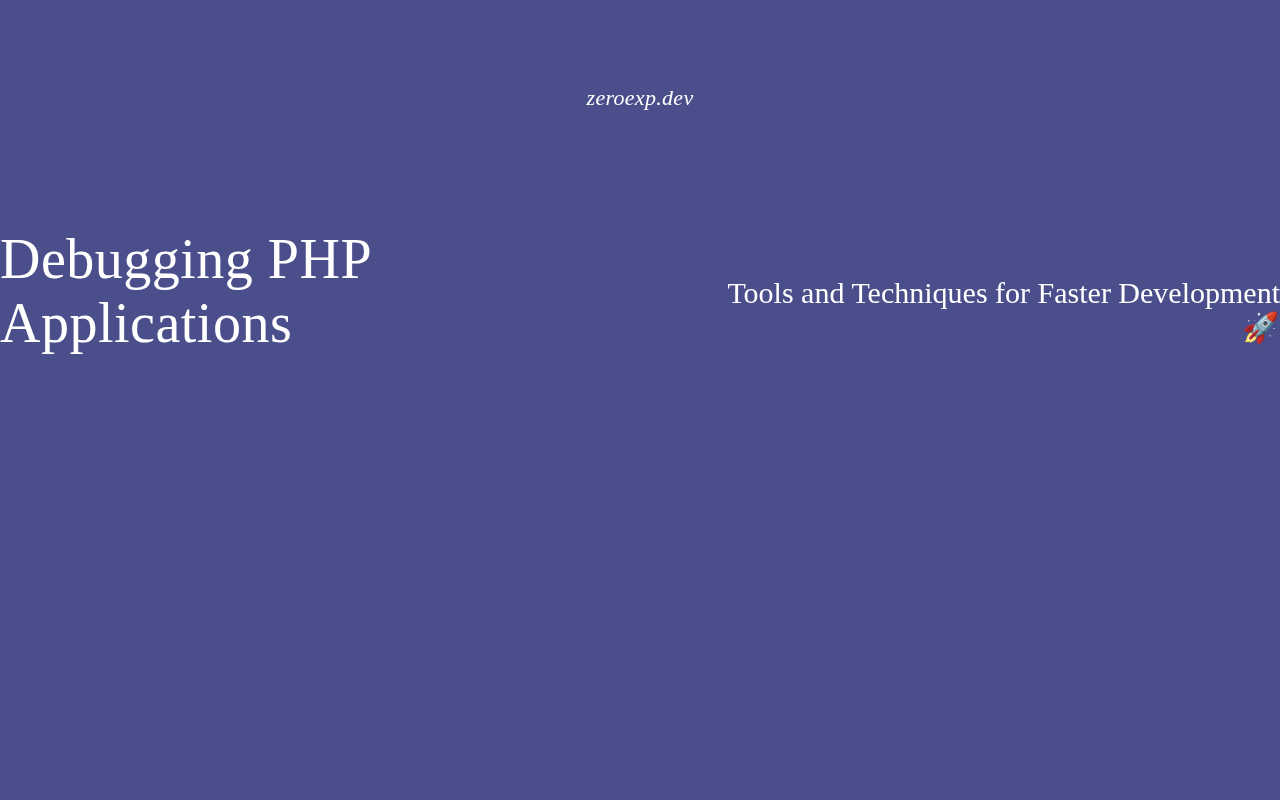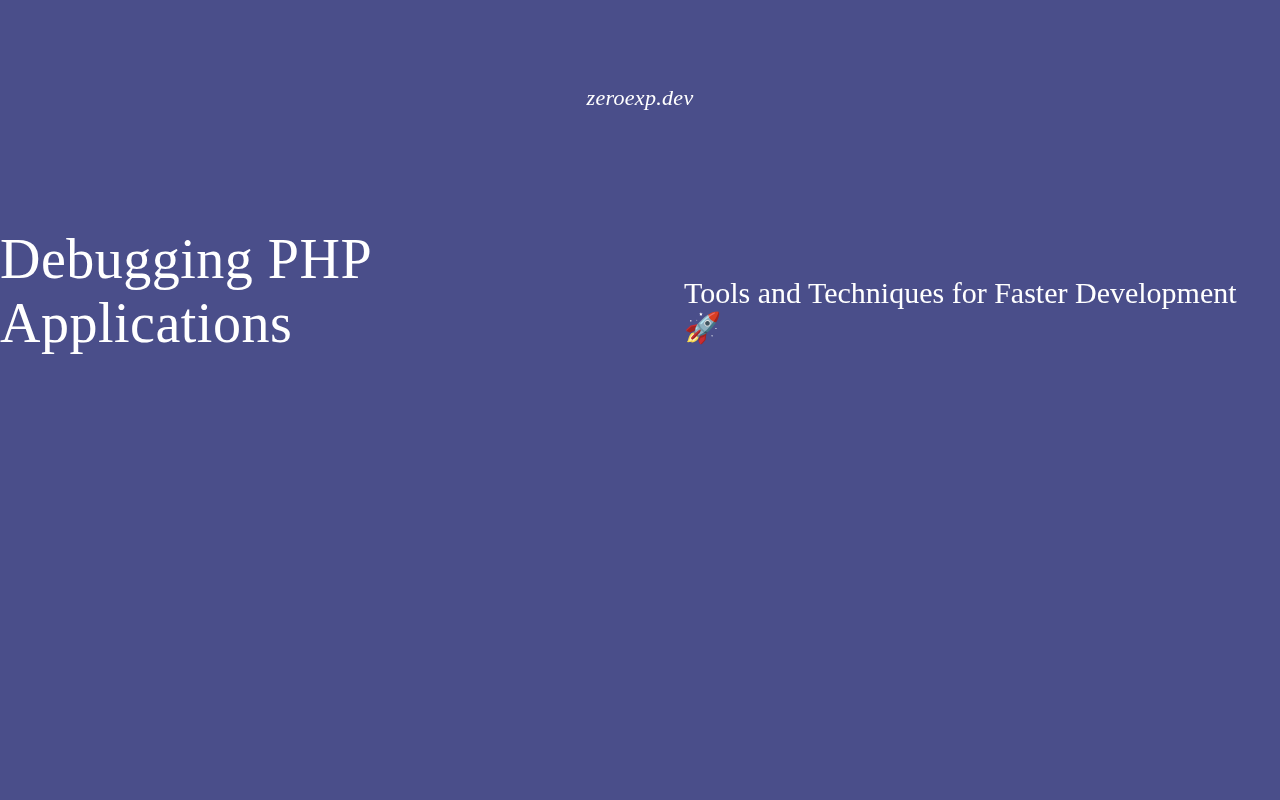--- a/index.html
+++ b/index.html
@@ -35,20 +35,21 @@
       font-size: 56px;
       font-weight: normal;
       font-family: Georgia, 'Times New Roman', serif;
       letter-spacing: 0.5px;
     }
     .subtitle {
       font-size: 30px;
       font-weight: normal;
       margin-top: 38px;
       font-family: Georgia, 'Times New Roman', serif;
+      text-align: right;
     }
   </style>
 </head>
 <body>
 
 <div class="site-name">zeroexp.dev</div>
 
 <div class="content">
   <h1 class="title">Debugging PHP Applications</h1>
   <p class="subtitle">Tools and Techniques for Faster Development 🚀</p>

